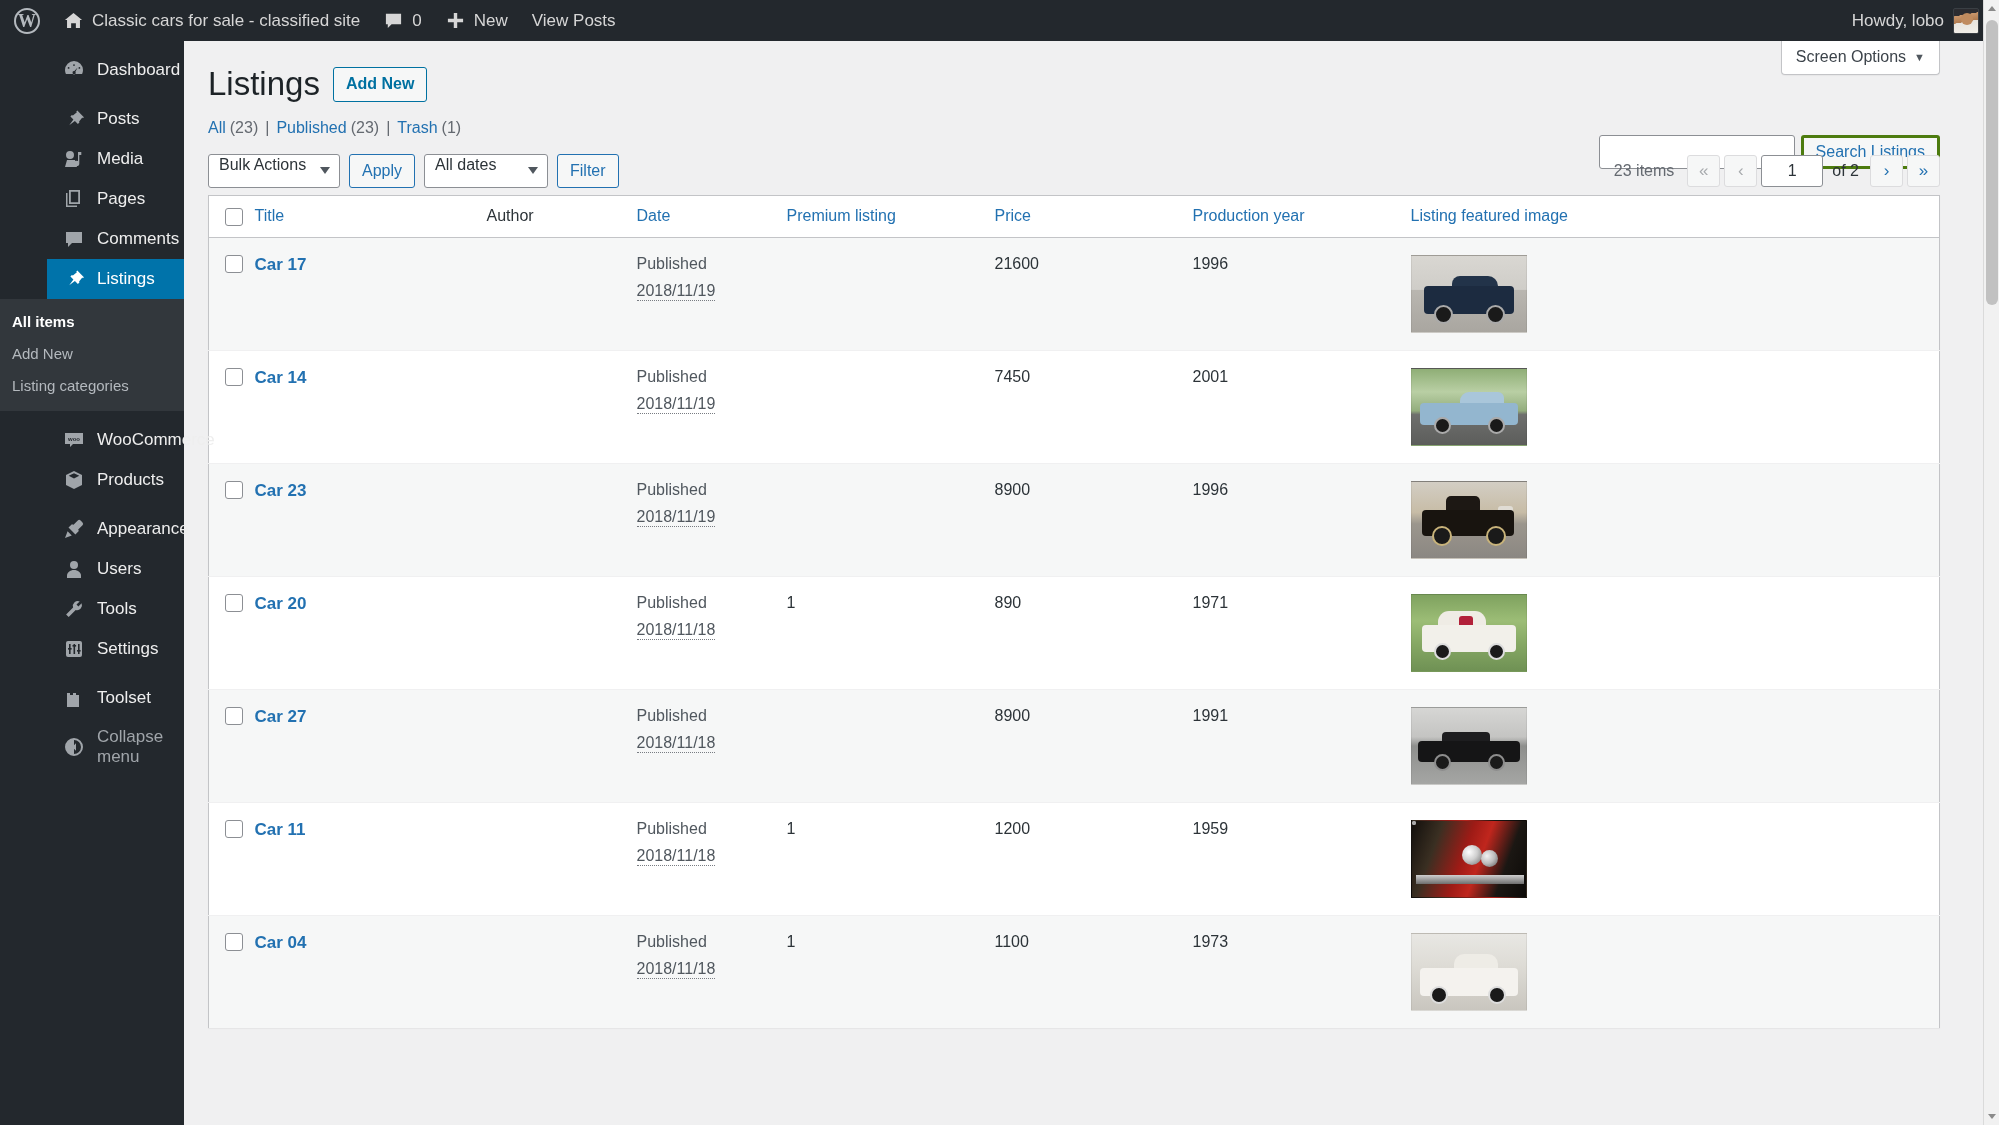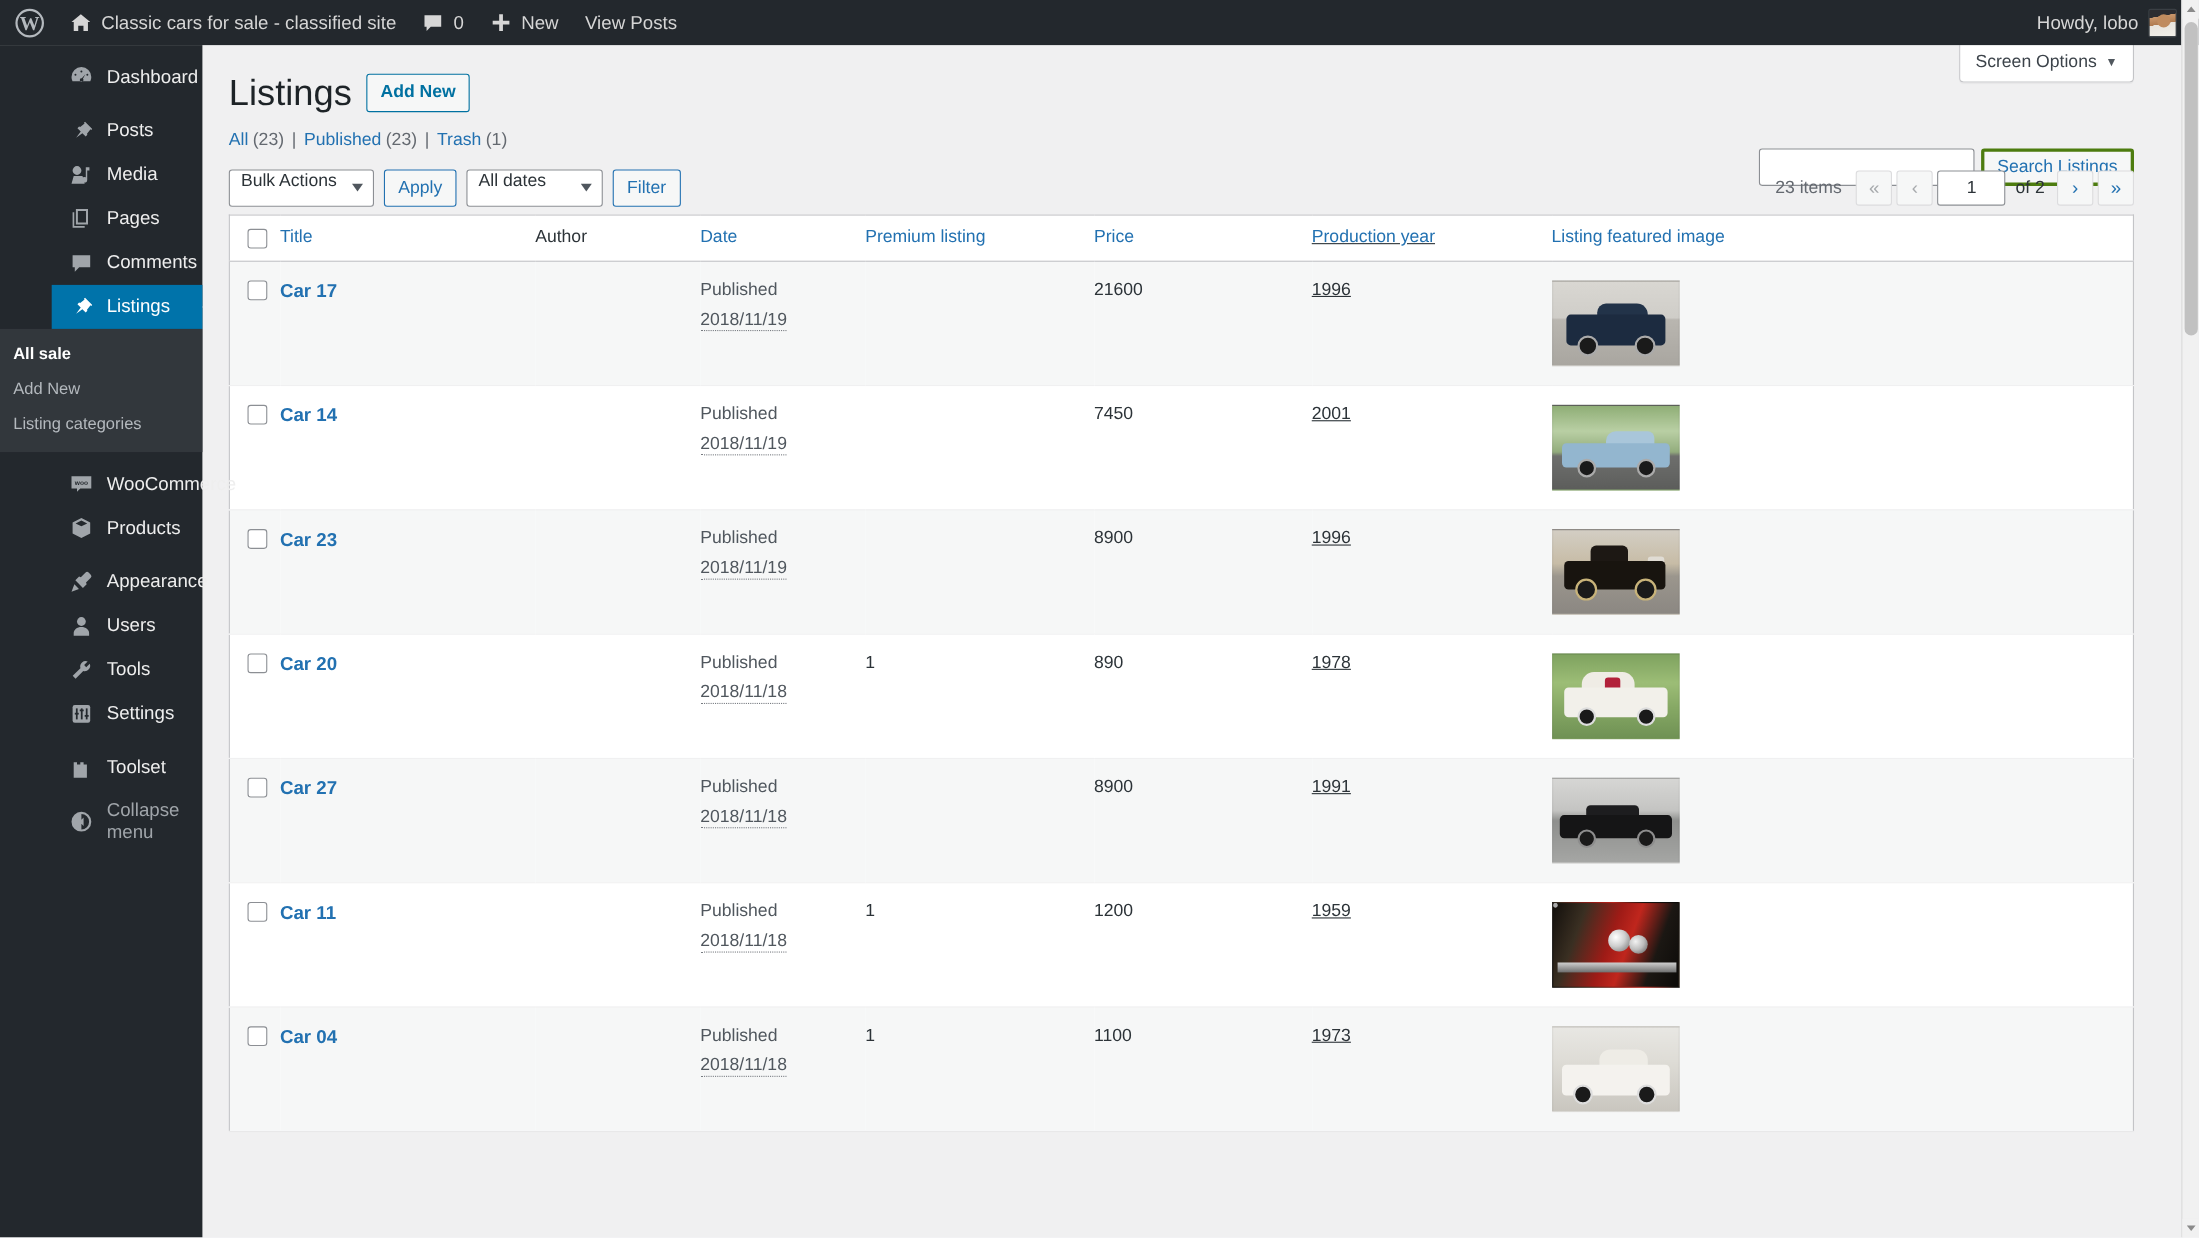--- a/index.html
+++ b/index.html
@@ -225,21 +225,21 @@
     border-bottom: 1px solid #c3c4c7;
     vertical-align: middle;
   }
   table.wp-list-table thead th a { color: #2271b1; text-decoration: none; }
   th.col-cb, td.col-cb { width: 46px; padding-left: 16px !important; }
   th.col-title, td.col-title { width: 232px; }
   th.col-author, td.col-author { width: 150px; }
   th.col-date, td.col-date { width: 150px; }
   th.col-premium, td.col-premium { width: 208px; }
   th.col-price, td.col-price { width: 198px; }
-  th.col-year, td.col-year { width: 218px; text-decoration: underline; }
+  th.col-year, td.col-year { width: 218px; }
   th.col-img, td.col-img { width: auto; }
 
   table.wp-list-table tbody td {
     padding: 17px 10px 17px 0;
     font-size: 16px; color: #2c3338;
     vertical-align: top;
     border-top: 1px solid #f0f0f1;
   }
   tbody tr.alternate { background: #f6f7f7; }
   tbody tr td.col-title a.row-title {
@@ -435,21 +435,21 @@
   <div class="menu-item current">
     <span class="mi-icon">
       <svg width="20" height="20" viewBox="0 0 20 20">
           <path d="M13.3 1.6l-1 1 .6.6-4 3.2-1-.3-1.5 1.5 3 3-4.2 5.7 5.7-4.2 3 3 1.5-1.5-.3-1 3.2-4 .6.6 1-1z"></path>
         </svg>
     </span>
     <span>Listings</span>
   </div>
 
   <div class="submenu">
-    <span class="submenu-item current">All sale</span>
+    <span class="submenu-item current">All items</span>
     <span class="submenu-item">Add New</span>
     <span class="submenu-item">Listing categories</span>
   </div>
 
   <div class="menu-sep"></div>
 
   <div class="menu-item">
     <span class="mi-icon">
       <svg width="20" height="20" viewBox="0 0 20 20">
           <path d="M1 3h18v11H9l-3 3v-3H1z" fill="#a0a5aa"></path>
@@ -654,21 +654,21 @@
               <div class="thumb t-car23"><span class="top"></span><span class="ribbon"></span><span class="grille"></span><span class="lamp1"></span><span class="lamp2"></span><span class="bumper"></span><span class="body"></span><span class="wheel w1"></span><span class="wheel w2"></span></div>
             </td>
           </tr>
           <tr>
             <td class="col-cb"><span class="cbx"></span></td>
             <td class="col-title"><a class="row-title">Car 20</a></td>
             <td class="col-author"></td>
             <td class="col-date"><span class="pub-label">Published</span><span class="pub-date">2018/11/18</span></td>
             <td class="col-premium">1</td>
             <td class="col-price">890</td>
-            <td class="col-year">1978</td>
+            <td class="col-year">1971</td>
             <td class="col-img">
               <div class="thumb t-car20"><span class="top"></span><span class="ribbon"></span><span class="grille"></span><span class="lamp1"></span><span class="lamp2"></span><span class="bumper"></span><span class="body"></span><span class="wheel w1"></span><span class="wheel w2"></span></div>
             </td>
           </tr>
           <tr class="alternate">
             <td class="col-cb"><span class="cbx"></span></td>
             <td class="col-title"><a class="row-title">Car 27</a></td>
             <td class="col-author"></td>
             <td class="col-date"><span class="pub-label">Published</span><span class="pub-date">2018/11/18</span></td>
             <td class="col-premium"></td>

